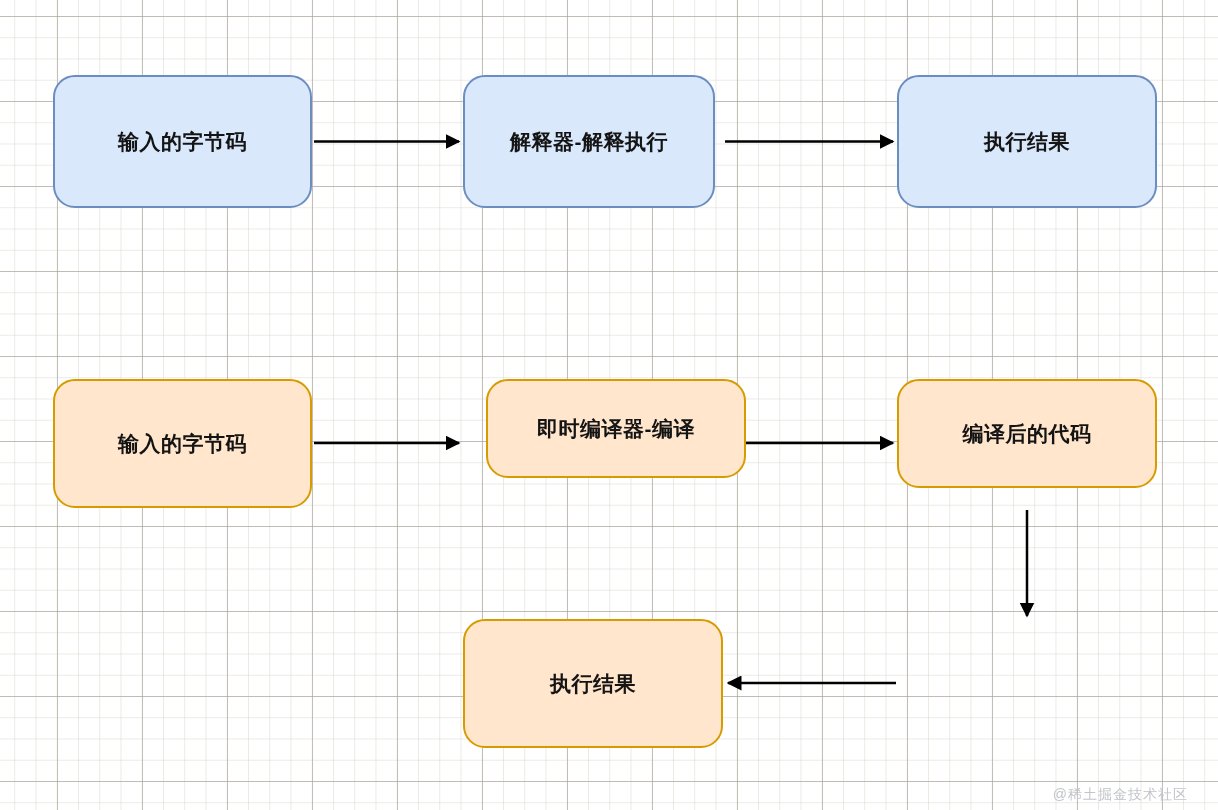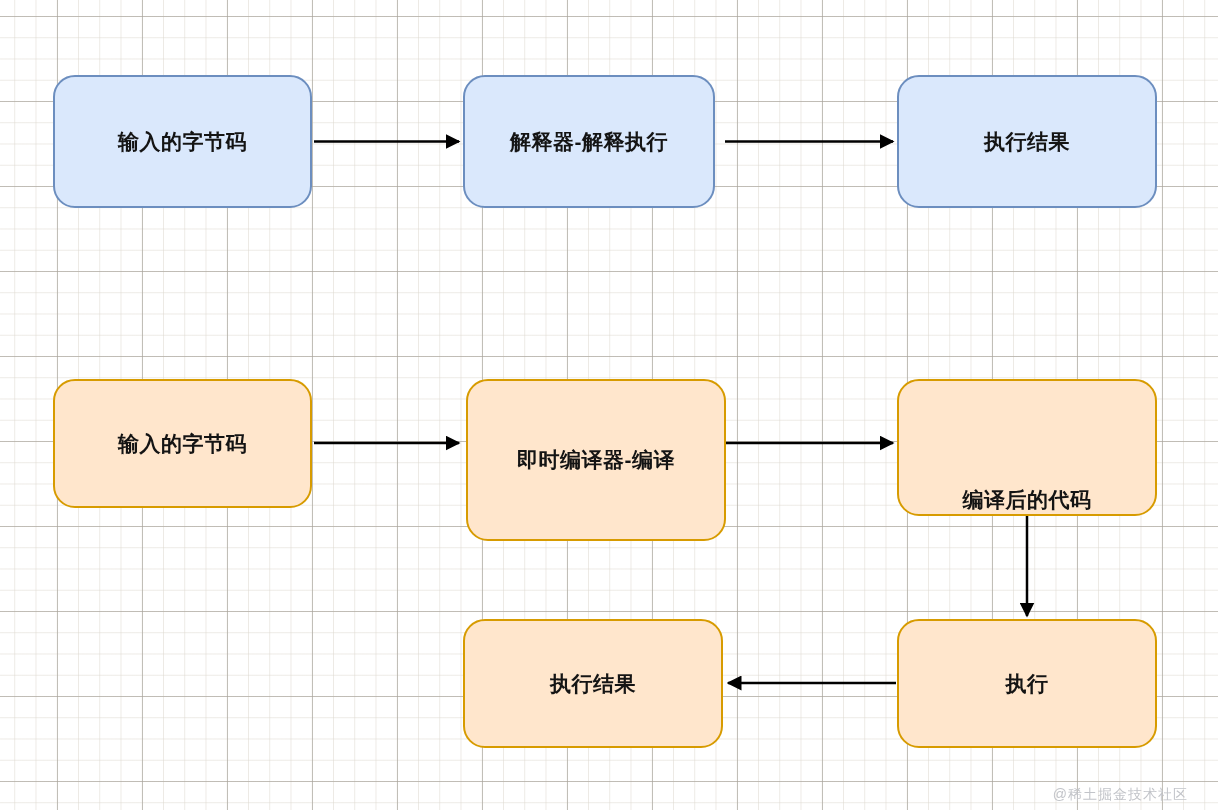--- a/index.html
+++ b/index.html
@@ -90,27 +90,24 @@
   <div class="node blue" style="left:463px; top:75px; width:252px; height:133px;">
     <span>解释器-解释执行</span>
   </div>
   <div class="node blue" style="left:897px; top:75px; width:260px; height:133px;">
     <span>执行结果</span>
   </div>
 
   <div class="node orange" style="left:53px; top:379px; width:259px; height:129px;">
     <span>输入的字节码</span>
   </div>
-  <div class="node orange" style="left:466px; top:379px; width:260px; height:162px;">
+  <div class="node orange" style="left:486px; top:379px; width:260px; height:99px;">
     <span>即时编译器-编译</span>
   </div>
-  <div class="node orange" style="left:897px; top:379px; width:260px; height:137px;align-items:flex-end;">
+  <div class="node orange" style="left:897px; top:379px; width:260px; height:109px;">
     <span>编译后的代码</span>
   </div>
   <div class="node orange" style="left:463px; top:619px; width:260px; height:129px;">
     <span>执行结果</span>
-  </div>
-  <div class="node orange" style="left:897px; top:619px; width:260px; height:129px;">
-    <span>执行</span>
   </div>
 
   <div class="watermark">@稀土掘金技术社区</div>
 </div>
 
 </body></html>

